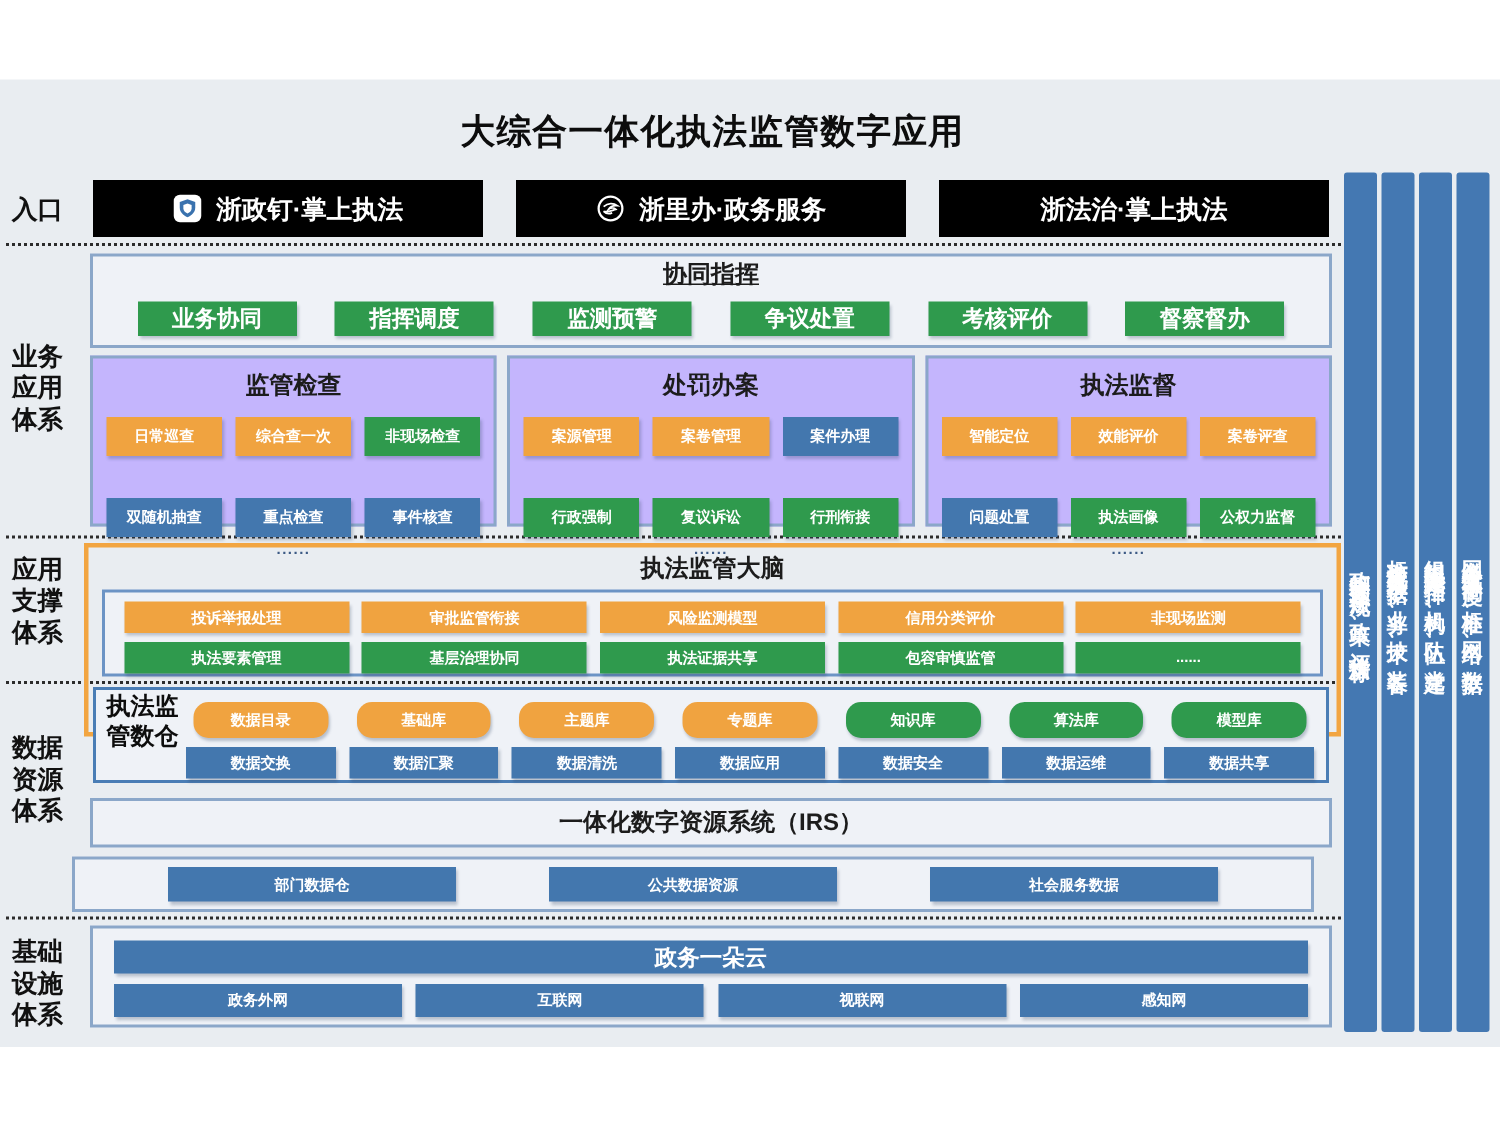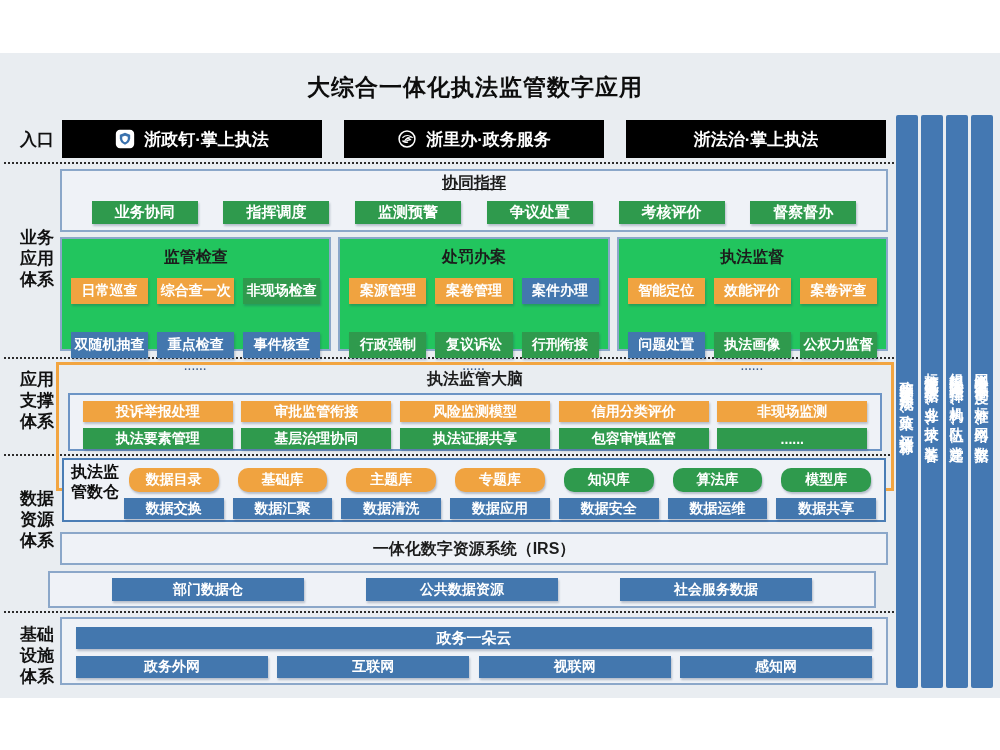--- a/index.html
+++ b/index.html
@@ -8,49 +8,49 @@
     font-family:"Liberation Sans","DejaVu Sans",sans-serif;
   }
   .page{position:absolute;left:0;top:0;width:1000px;height:750px;}
   .canvas-bg{position:absolute;left:0;top:53px;width:1000px;height:645px;background:#e9edf1;z-index:0;}
   .title{
     position:absolute;left:60px;top:72px;width:830px;text-align:center;
     font-size:23px;font-weight:bold;color:#0d0d0d;z-index:3;letter-spacing:1px;
   }
   .dash{position:absolute;left:4px;width:890px;height:0;border-top:2px dotted #2c2c2c;z-index:1;}
   .side-label{
-    position:absolute;left:8px;width:46px;text-align:right;font-size:17px;font-weight:bold;
+    position:absolute;left:8px;width:46px;text-align:left;font-size:17px;font-weight:bold;
     color:#111;line-height:21px;z-index:3;word-break:break-all;
   }
   
   .entry-row{position:absolute;left:62px;top:120px;width:824px;height:38px;display:flex;gap:22px;z-index:3;}
   .entry-btn{
     flex:1;background:#000000;color:#fff;font-size:17px;font-weight:bold;
     display:flex;align-items:center;justify-content:center;gap:9px;
   }
   .eicon{display:flex;align-items:center;}
   
   .panel{position:absolute;background:#eff2f7;border:2px solid #8ba7c9;box-sizing:border-box;z-index:2;}
   .box-title{text-align:center;font-size:16px;font-weight:bold;color:#1c1c1c;}
   .btn{
     display:flex;align-items:center;justify-content:center;color:#fff;
-    font-weight:bold;font-size:14px;white-space:nowrap;
+    font-weight:bold;font-size:10px;white-space:nowrap;
     box-shadow:1px 2px 2px rgba(40,60,95,0.28);
   }
   .o{background:#f0a340;}
   .g{background:#2f9a4d;}
   .b{background:#4377ae;}
   
   .collab{left:60px;top:169px;width:828px;height:63px;}
   .collab .box-title{margin-top:2px;text-decoration:underline;}
   .collab-row{display:flex;justify-content:space-evenly;margin-top:7px;padding:0 4px;}
   .collab-row .btn{width:106px;height:23px;font-size:15px;}
   
   .biz-row{position:absolute;left:60px;top:237px;width:828px;height:114px;display:flex;gap:7px;z-index:2;}
-  .biz-box{flex:1;background:#22c55e;border:2px solid #8ba7c9;box-sizing:border-box;}
+  .biz-box{flex:1;background:#c4b5fd;border:2px solid #8ba7c9;box-sizing:border-box;}
   .biz-box .box-title{margin-top:8px;}
   .brow{display:flex;gap:9px;padding:0 9px;margin-top:10px;}
   .brow2{margin-top:28px;}
   .brow .btn{flex:1;height:26px;}
   .more{
     text-align:center;margin-top:3px;font-size:10px;font-weight:bold;color:#3c5a85;letter-spacing:1px;
   }
   
   .orange-wrap{
     position:absolute;left:56px;top:362px;width:838px;height:129px;

